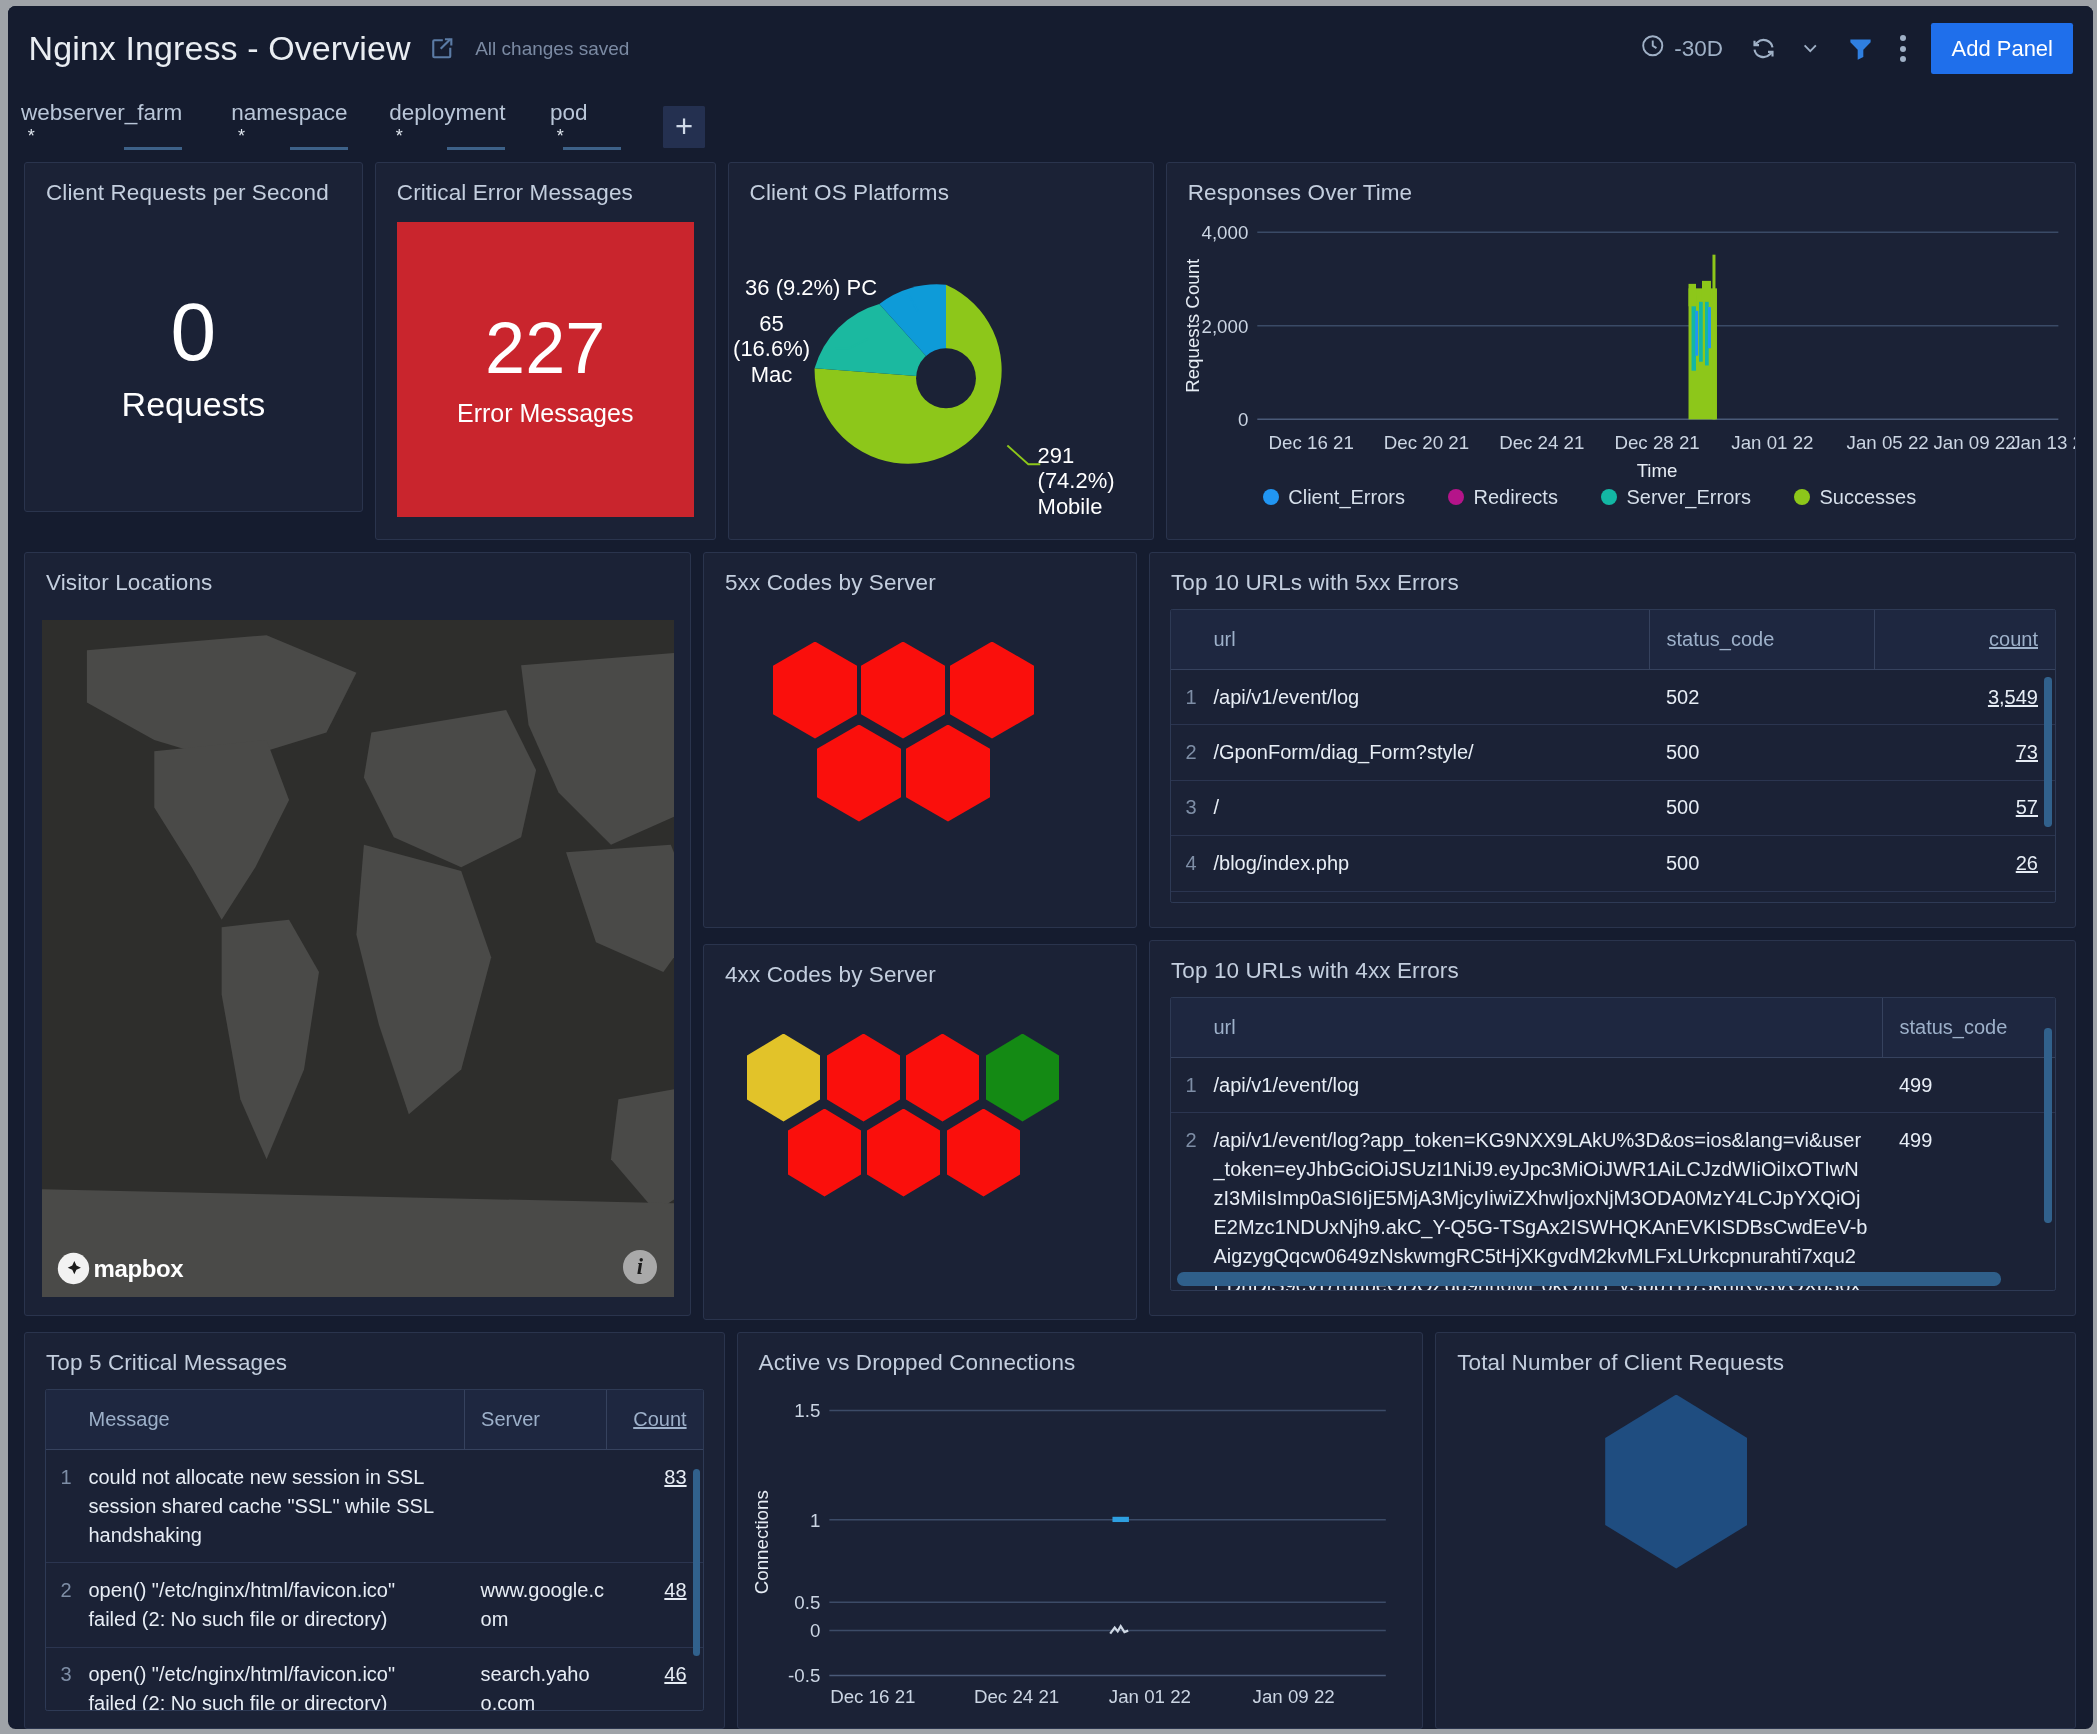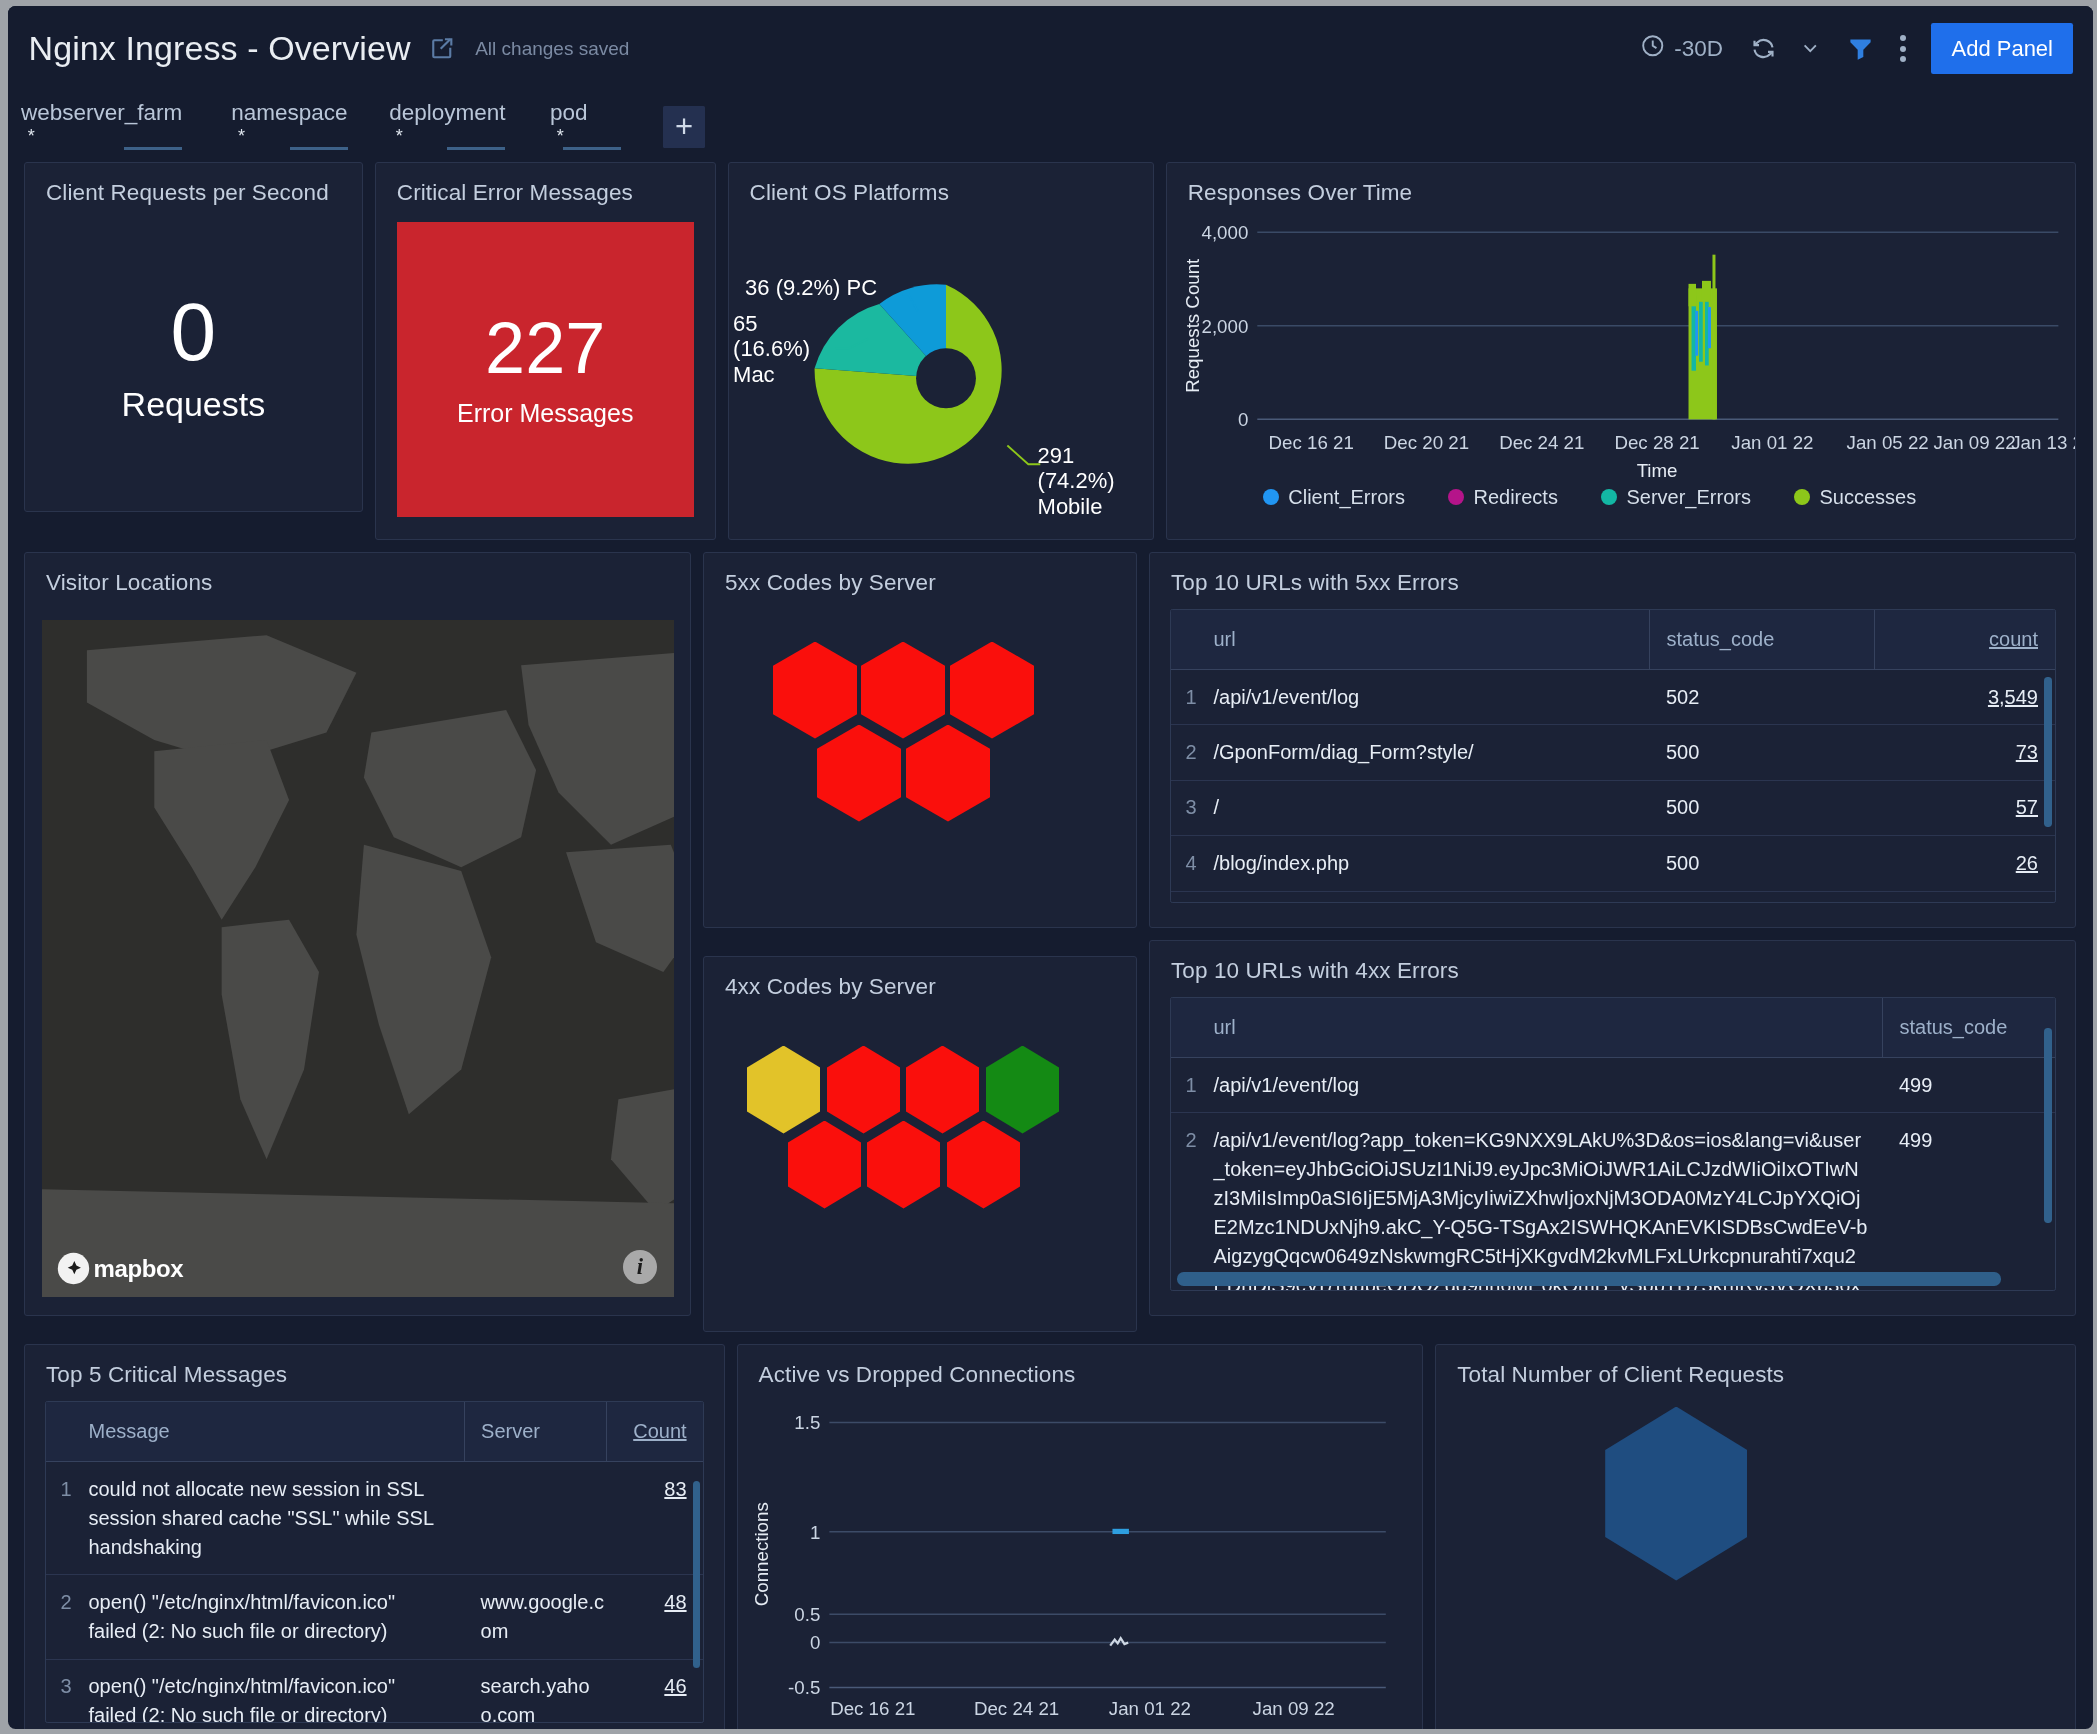--- a/index.html
+++ b/index.html
@@ -291,21 +291,21 @@
             <path d="M 114.4 216.8 A 125 125 0 0 1 200.9 130.7 L 290 230 Z" fill="#1bb9a0"></path>
 
             <path d="M 200.9 130.7 A 125 125 0 0 1 290 105 L 290 230 Z" fill="#0e9bd8"></path>
             <circle cx="290" cy="230" r="40" fill="#1b2236"></circle>
 
             <path d="M 252 140 L 240 118 L 232 118" stroke="#0e9bd8" stroke-width="2.5" fill="none"></path>
             <path d="M 186 177 L 160 190 L 142 190" stroke="#1bb9a0" stroke-width="2.5" fill="none"></path>
             <path d="M 372 320 L 400 345 L 416 345" stroke="#8dc71a" stroke-width="2.5" fill="none"></path>
           </svg>
           <div class="donut-label" style="left:16.5px; top:69px;">36 (9.2%) PC</div>
-          <div class="donut-label" style="left:4.5px; top:105px;">65
+          <div class="donut-label" style="left:4.5px; top:105px;text-align:center;">65
 (16.6%)
 Mac</div>
           <div class="donut-label" style="left:309px; top:237px;">291
 (74.2%)
 Mobile</div>
         </div>
       </div>
 
       <div class="panel" style="width:927px;height:378px;">
         <div class="panel-title">Responses Over Time</div>
@@ -388,21 +388,21 @@
               <circle cx="20" cy="20" r="19" fill="#f2f2f2"></circle>
               <path d="M20 8 c6 0 12 5 12 12 c0 7 -6 12 -12 12 c-7 0 -12 -5 -12 -12 c0 -7 5 -12 12 -12 z" fill="#f2f2f2"></path>
               <path d="M21 11 l2.5 5.5 L29 19 l-5.5 2.5 L21 27 l-2.5 -5.5 L13 19 l5.5 -2.5 Z" fill="#1b1b1b"></path>
             </svg>
             <span class="mapbox-text">mapbox</span>
           </div>
           <div class="map-info">i</div>
         </div>
       </div>
 
-      <div style="display:flex;flex-direction:column;gap:28px;">
+      <div style="display:flex;flex-direction:column;gap:16px;">
         <div class="panel" style="width:434px;height:376px;">
           <div class="panel-title">5xx Codes by Server</div>
           <div style="position:relative;height:315px;">
             <div class="hex" style="left:69px;top:46px;width:84px;height:97px;background:#fa0f0c;"></div>
             <div class="hex" style="left:157px;top:46px;width:84px;height:97px;background:#fa0f0c;"></div>
             <div class="hex" style="left:246px;top:46px;width:84px;height:97px;background:#fa0f0c;"></div>
             <div class="hex" style="left:113px;top:129px;width:84px;height:97px;background:#fa0f0c;"></div>
             <div class="hex" style="left:202px;top:129px;width:84px;height:97px;background:#fa0f0c;"></div>
           </div>
         </div>

